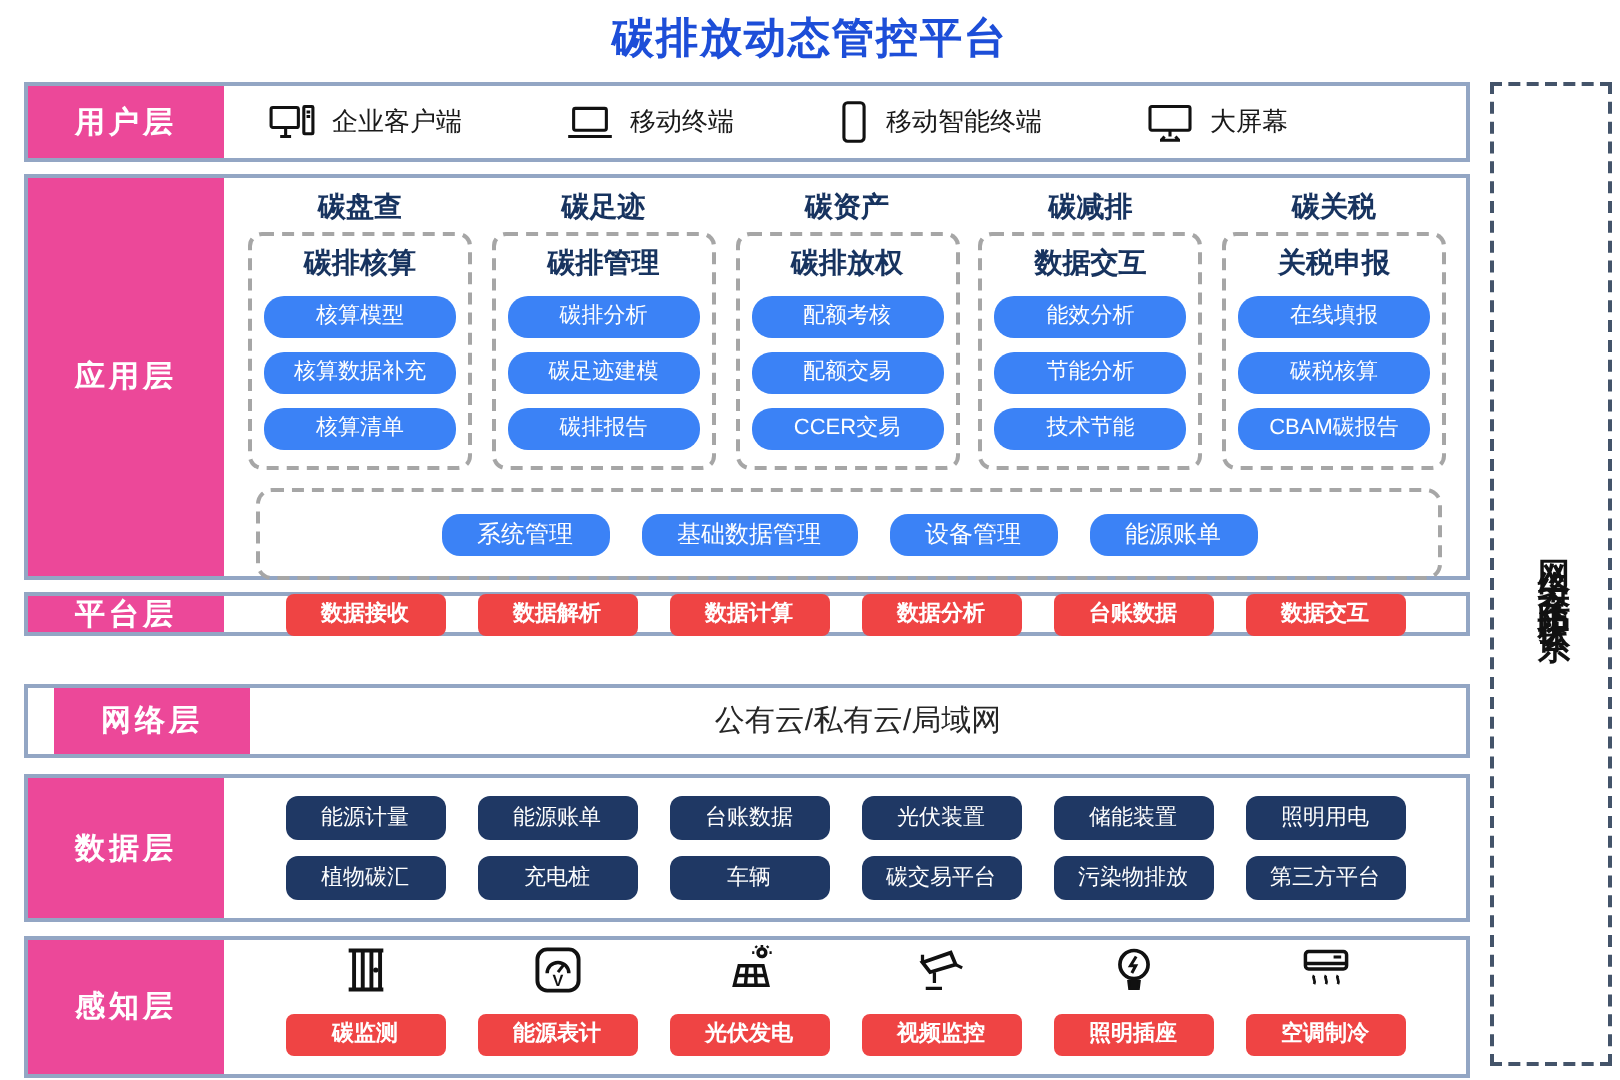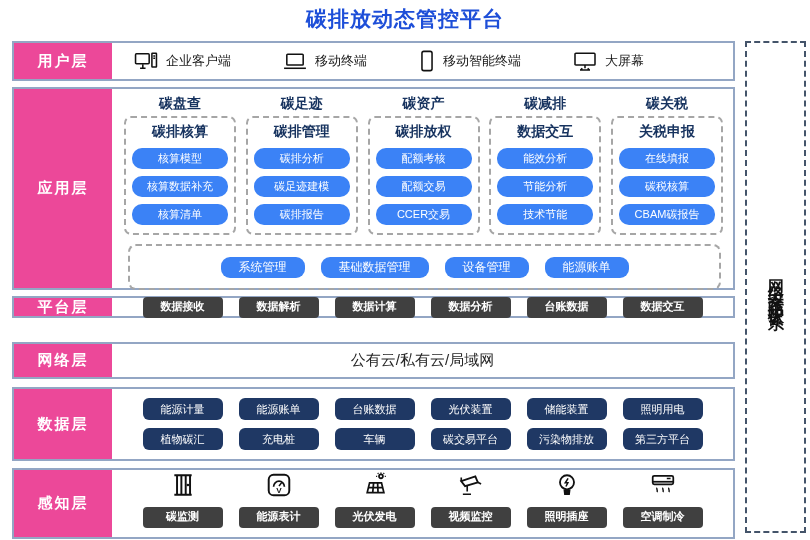--- a/index.html
+++ b/index.html
@@ -9,21 +9,21 @@
   }
   .title{
     position:absolute;top:5px;left:0;width:810px;text-align:center;
     font-size:21px;font-weight:bold;color:#1d4ed8;letter-spacing:1px;
   }
   .main{position:absolute;left:12px;top:41px;width:723px;}
   .layer{display:flex;border:2px solid #93a6c4;background:#fff;box-sizing:border-box;}
   .layer-user{height:40px;margin-bottom:6px;}
   .layer-app{height:203px;margin-bottom:6px;}
   .layer-platform{height:22px;margin-bottom:24px;}
-  .layer-network{height:37px;margin-bottom:8px;}
+  .layer-network{height:37px;margin-bottom:8px;padding-left:13px;}
   .layer-data{height:74px;margin-bottom:7px;}
   .layer-perception{height:71px;}
   .layer-label{
     flex:0 0 98px;background:#ec4899;color:#fff;font-weight:bold;font-size:15px;
     display:flex;align-items:center;justify-content:center;letter-spacing:2px;
   }
   .layer-content{flex:1;position:relative;min-width:0;}
 
   
   .user-content{display:flex;align-items:center;gap:52px;padding-left:22px;}
@@ -45,22 +45,22 @@
   .app-col-box .pill:last-child{margin-bottom:0;}
   .app-common{
     border:2px dashed #a6a6a6;border-radius:8px;margin:9px 2px 0 4px;height:42px;
     display:flex;align-items:center;justify-content:center;gap:16px;
   }
   .pill.common{display:inline-block;width:auto;padding:4px 18px;margin:0;border-radius:9px;font-size:12px;}
 
   
   .platform-content{display:flex;align-items:center;justify-content:center;gap:16px;}
   .ybtn{
-    border:none;background:#404040;color:#fff;font-size:11px;font-weight:bold;
-    width:80px;height:21px;border-radius:4px;font-family:Liberation Mono, monospace;cursor:pointer;line-height:21px;padding:0;
+    border:none;background:#ef4444;color:#fff;font-size:11px;font-weight:bold;
+    width:80px;height:21px;border-radius:4px;font-family:Liberation Sans, sans-serif;cursor:pointer;line-height:21px;padding:0;
   }
   .network-content{display:flex;align-items:center;justify-content:center;font-size:15px;color:#262626;font-weight:500;}
   .data-content{display:flex;flex-direction:column;justify-content:center;gap:8px;}
   .data-row{display:flex;justify-content:center;gap:16px;}
   .dbtn{
     border:none;background:#1f3864;color:#fff;font-size:11px;width:80px;height:22px;
     border-radius:6px;font-family:inherit;cursor:pointer;line-height:22px;padding:0;
   }
   .perception-content{display:flex;justify-content:center;align-items:flex-end;gap:16px;padding-bottom:9px;}
   .p-item{width:80px;display:flex;flex-direction:column;align-items:center;}

